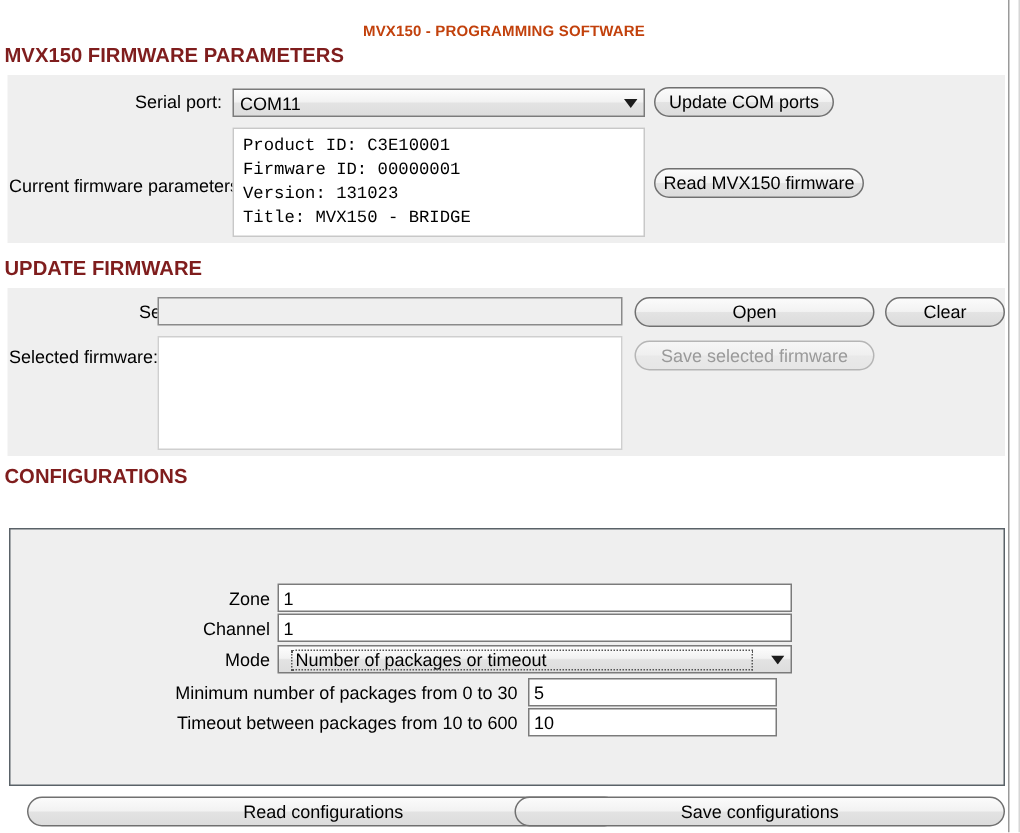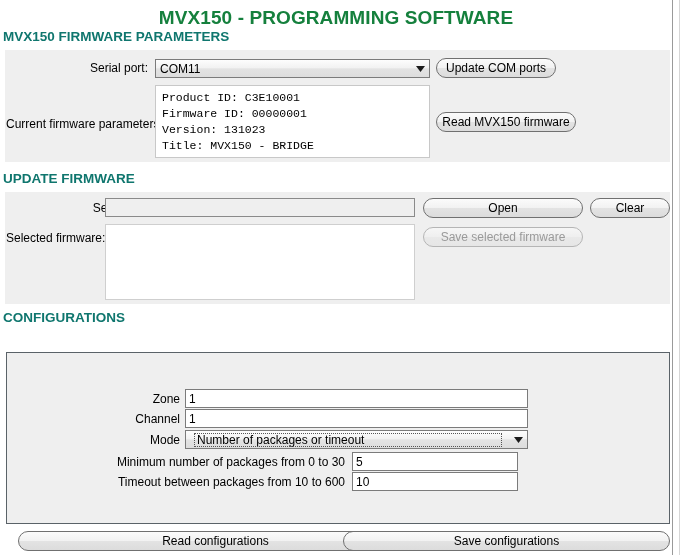--- a/index.html
+++ b/index.html
@@ -34,35 +34,35 @@
   .window-edge-outer {
     position: absolute;
     left: 679px; top: 0;
     width: 1px; height: 555px;
     background: #d6d6d6;
   }
 
   
   .app-title {
     position: absolute;
-    left: 0; top: 7px;
+    left: 0; top: 16px;
     width: 672px;
     text-align: center;
-    font-size: 19px;
+    font-size: 10px;
     font-weight: bold;
-    color: #15803d;
+    color: #c2410c;
     letter-spacing: 0.1px;
   }
 
   
   .section-heading {
     position: absolute;
     font-size: 13.5px;
     font-weight: bold;
-    color: #0f766e;
+    color: #7f1d1d;
     white-space: nowrap;
   }
   #heading-firmware-params { left: 3px; top: 29px; }
   #heading-update-firmware { left: 3px; top: 171px; }
   #heading-configurations  { left: 3px; top: 310px; }
 
   
   .panel {
     position: absolute;
     background: #efefef;

